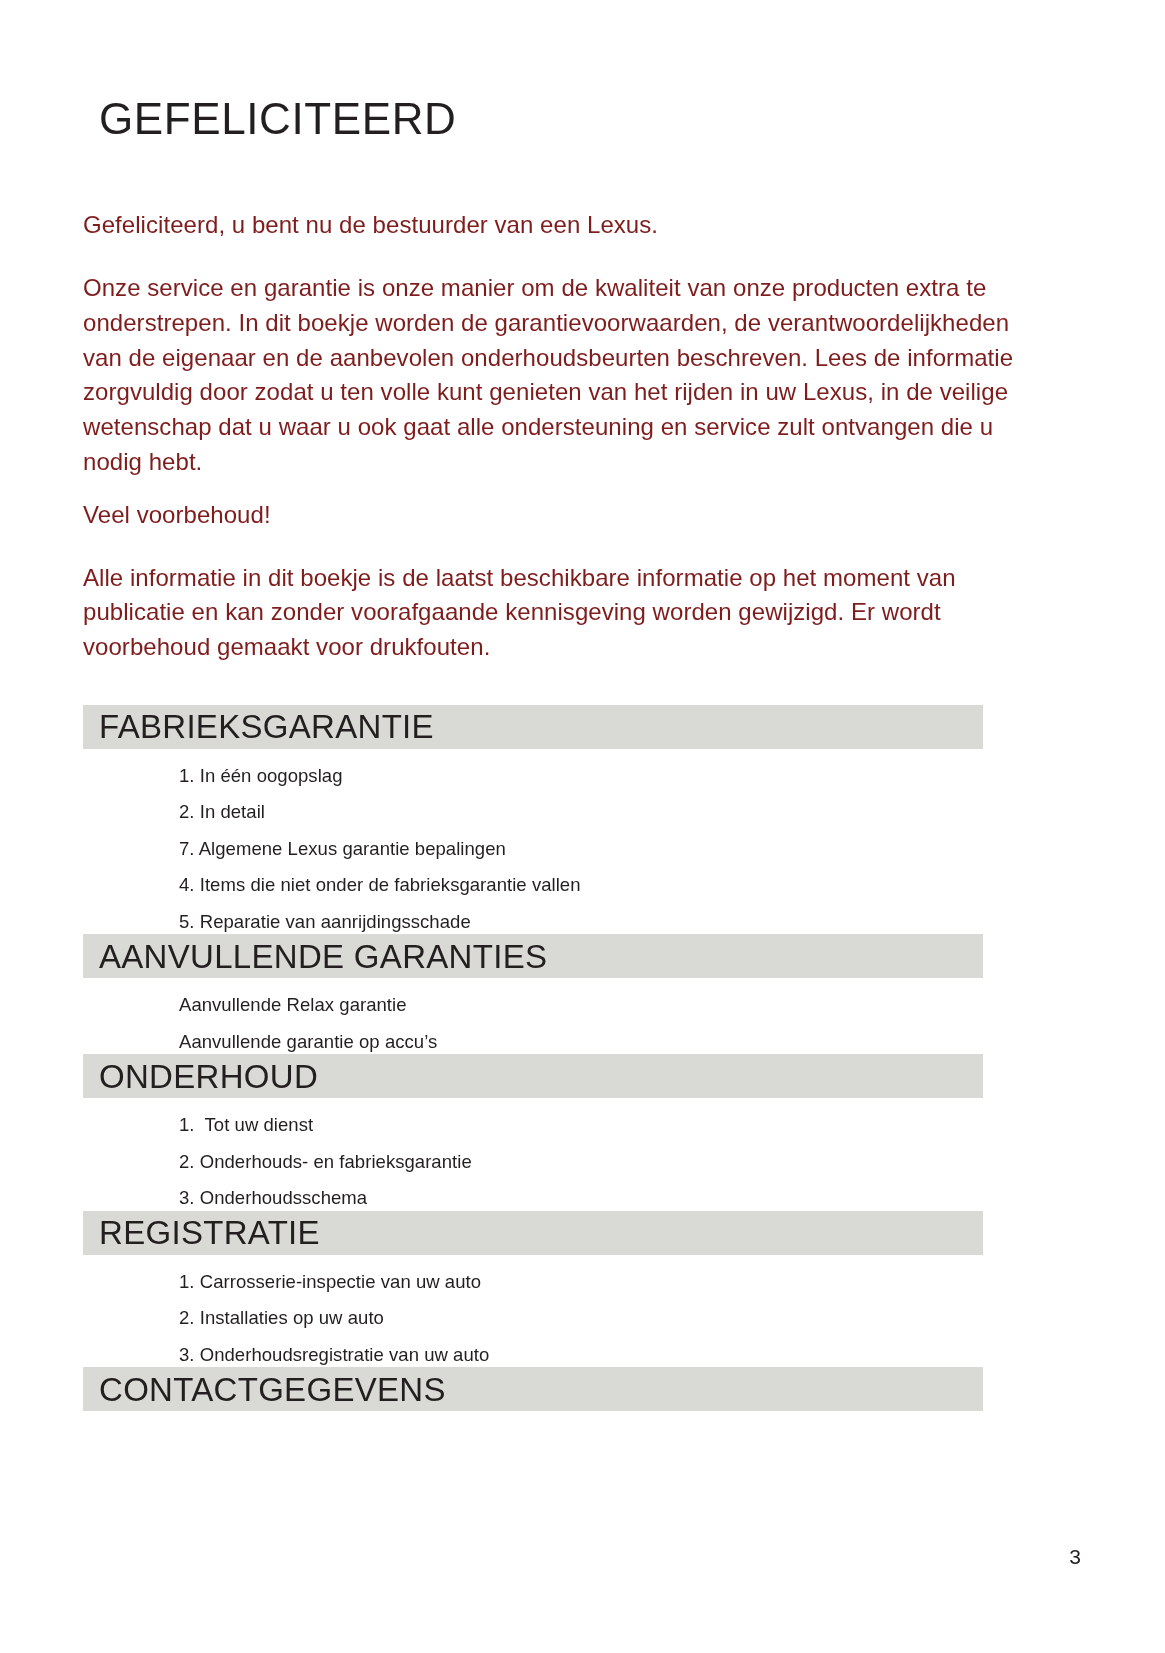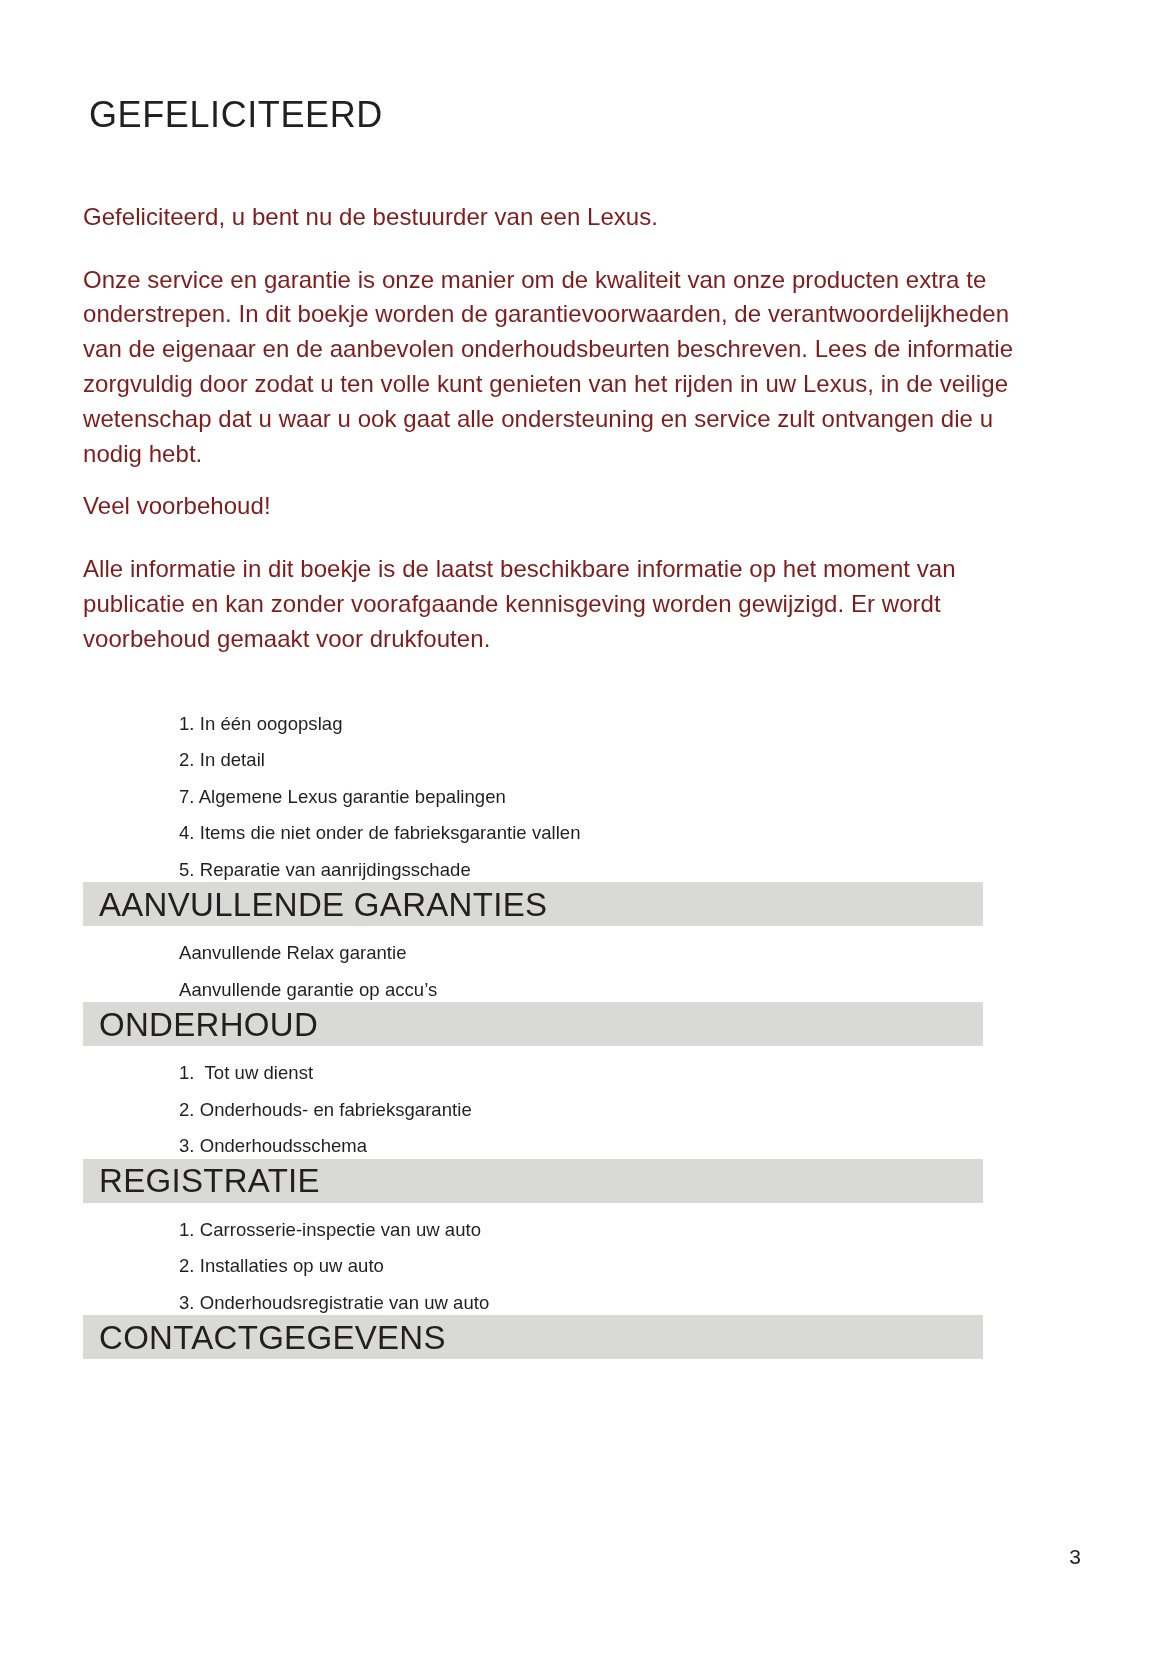--- a/index.html
+++ b/index.html
@@ -21,25 +21,25 @@
   }
   .content {
     position: absolute;
     left: 83px;
     top: 96px;
     width: 935px;
   }
 
   
   .doc-title {
-    font-size: 36px;
+    font-size: 44px;
     font-weight: 400;
     letter-spacing: 0.6px;
     color: #231f20;
-    margin: 0 0 66px 6px;
+    margin: 0 0 66px 16px;
     line-height: 1.05;
   }
 
   
   .intro p {
     margin: 0 0 18px 0;
     font-size: 24px;
     line-height: 1.45;
     color: #7f1d1d;
     letter-spacing: 0.05px;
@@ -113,20 +113,23 @@
     <div class="intro">
       <p>Gefeliciteerd, u bent nu de bestuurder van een Lexus.</p>
       <p class="p-multi">Onze service en garantie is onze manier om de kwaliteit van onze producten extra te onderstrepen. In dit boekje worden de garantievoorwaarden, de verantwoordelijkheden van de eigenaar en de aanbevolen onderhoudsbeurten beschreven. Lees de informatie zorgvuldig door zodat u ten volle kunt genieten van het rijden in uw Lexus, in de veilige wetenschap dat u waar u ook gaat alle ondersteuning en service zult ontvangen die u nodig hebt.</p>
       <p>Veel voorbehoud!</p>
       <p class="p-multi">Alle informatie in dit boekje is de laatst beschikbare informatie op het moment van publicatie en kan zonder voorafgaande kennisgeving worden gewijzigd. Er wordt voorbehoud gemaakt voor drukfouten.</p>
     </div>
 
     <div class="sections">
 
       <div class="section">
+        <div class="band">
+          <span class="band-title">FABRIEKSGARANTIE</span>
+        </div>
         <ul class="items">
           <li class="item">1. In één oogopslag</li>
           <li class="item">2. In detail</li>
           <li class="item">7. Algemene Lexus garantie bepalingen</li>
           <li class="item">4. Items die niet onder de fabrieksgarantie vallen</li>
           <li class="item">5. Reparatie van aanrijdingsschade</li>
         </ul>
       </div>
 
       <div class="section">

